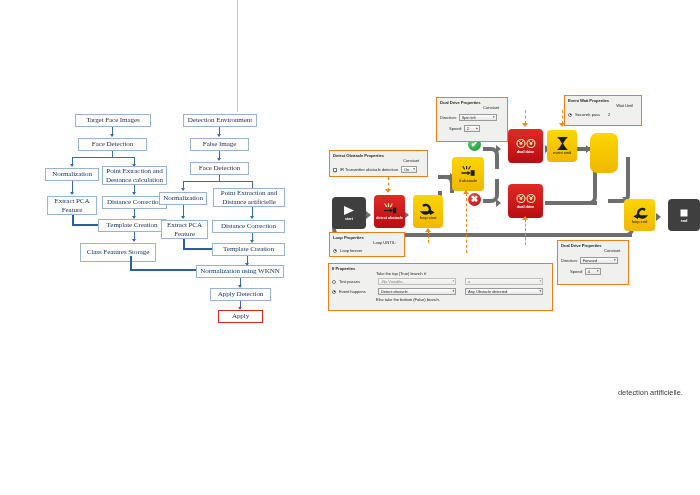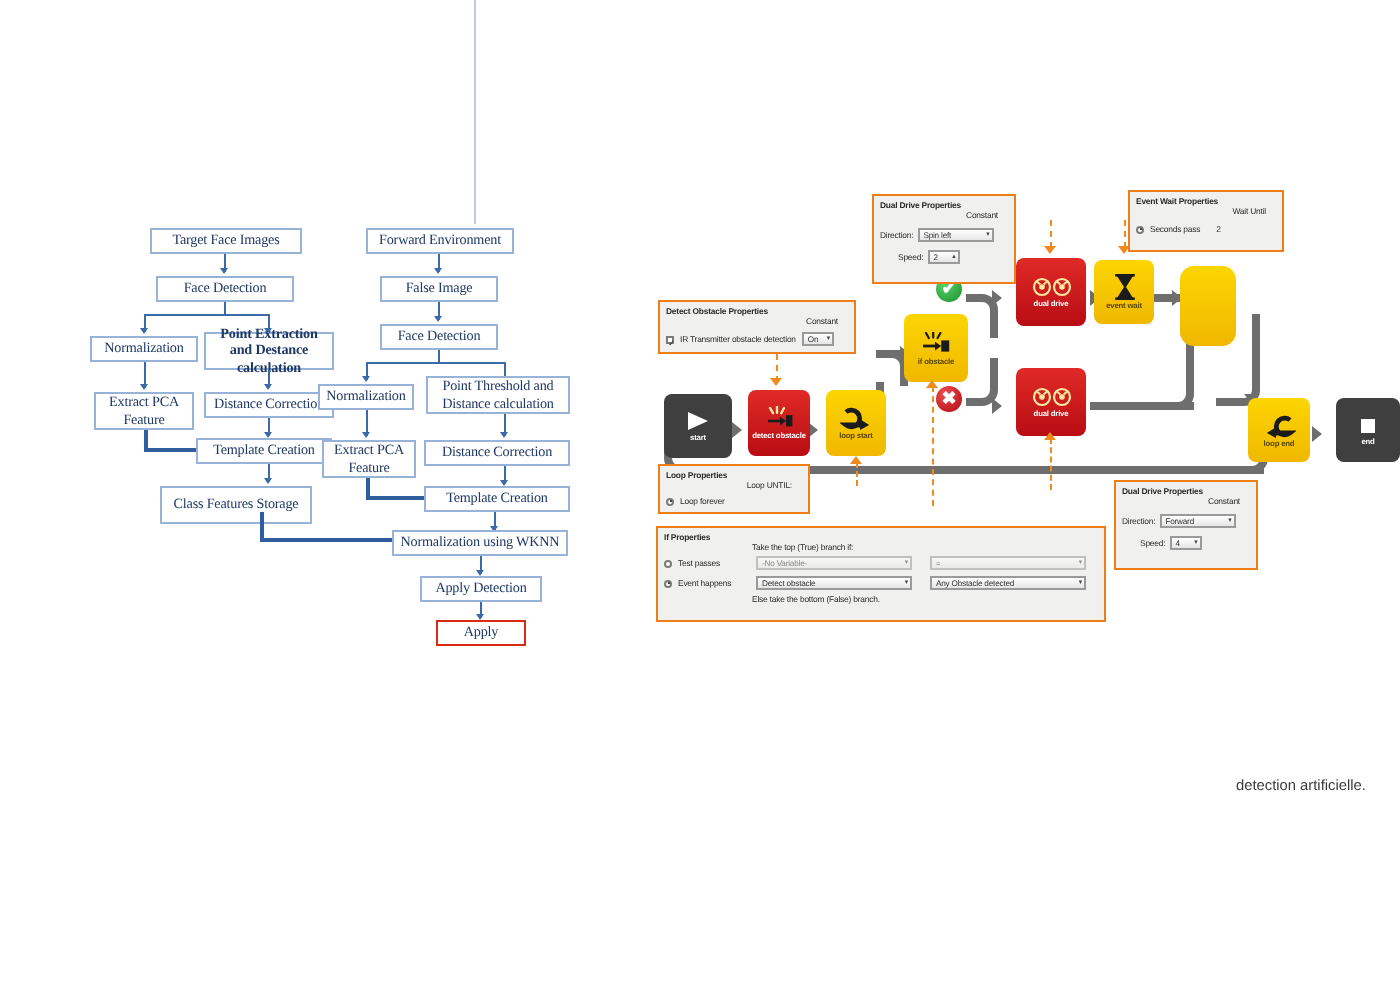--- a/index.html
+++ b/index.html
@@ -129,21 +129,21 @@
     <div class="fbox" style="left:60px;top:138px;width:69px;height:13px;">Face Detection</div>
 
     <div class="fline v" style="left:94px;top:151px;height:7px;"></div>
     <div class="fline h" style="left:54px;top:157px;width:63px;"></div>
     <div class="fline v" style="left:54px;top:157px;height:9px;"></div>
     <div class="fline v" style="left:116px;top:157px;height:9px;"></div>
     <div class="farrow" style="left:52px;top:164px;"></div>
     <div class="farrow" style="left:114px;top:164px;"></div>
 
     <div class="fbox" style="left:27px;top:168px;width:54px;height:13px;">Normalization</div>
-    <div class="fbox" style="left:84px;top:166px;width:65px;height:19px;font-weight:bold;">Point Extraction and Destance calculation</div>
+    <div class="fbox" style="left:84px;top:166px;width:65px;height:19px;">Point Extraction and Destance calculation</div>
 
     <div class="fline v" style="left:54px;top:181px;height:13px;"></div>
     <div class="farrow" style="left:52px;top:192px;"></div>
     <div class="fline v" style="left:116px;top:185px;height:9px;"></div>
     <div class="farrow" style="left:114px;top:192px;"></div>
 
     <div class="fbox" style="left:29px;top:196px;width:50px;height:19px;">Extract PCA Feature</div>
     <div class="fbox" style="left:84px;top:196px;width:65px;height:13px;">Distance Correction</div>
 
     <div class="fline v" style="left:116px;top:209px;height:9px;"></div>
@@ -155,39 +155,39 @@
     <div class="fbox" style="left:80px;top:219px;width:68px;height:13px;">Template Creation</div>
 
     <div class="fline v" style="left:116px;top:232px;height:9px;"></div>
     <div class="farrow" style="left:114px;top:239px;"></div>
 
     <div class="fbox" style="left:62px;top:243px;width:76px;height:19px;">Class Features Storage</div>
 
     <div class="fline v thick" style="left:112px;top:256px;height:15px;width:2.2px;"></div>
     <div class="fline h thick" style="left:112px;top:269px;width:68px;height:2.2px;"></div>
 
-    <div class="fbox" style="left:165px;top:114px;width:74px;height:13px;">Forward Environment</div>
+    <div class="fbox" style="left:165px;top:114px;width:74px;height:13px;">Detection Environment</div>
     <div class="fline v" style="left:201px;top:127px;height:9px;"></div>
     <div class="farrow" style="left:199px;top:134px;"></div>
 
     <div class="fbox" style="left:172px;top:138px;width:59px;height:13px;">False Image</div>
     <div class="fline v" style="left:201px;top:151px;height:9px;"></div>
     <div class="farrow" style="left:199px;top:158px;"></div>
 
     <div class="fbox" style="left:172px;top:162px;width:59px;height:13px;">Face Detection</div>
 
     <div class="fline v" style="left:201px;top:175px;height:7px;"></div>
     <div class="fline h" style="left:165px;top:181px;width:69px;"></div>
     <div class="fline v" style="left:165px;top:181px;height:9px;"></div>
     <div class="fline v" style="left:234px;top:181px;height:9px;"></div>
     <div class="farrow" style="left:163px;top:188px;"></div>
     <div class="farrow" style="left:232px;top:188px;"></div>
 
     <div class="fbox" style="left:141px;top:192px;width:48px;height:13px;">Normalization</div>
-    <div class="fbox" style="left:195px;top:188px;width:72px;height:19px;">Point Threshold and Distance calculation</div>
+    <div class="fbox" style="left:195px;top:188px;width:72px;height:19px;">Point Extraction and Distance artificielle</div>
 
     <div class="fline v" style="left:165px;top:205px;height:13px;"></div>
     <div class="farrow" style="left:163px;top:216px;"></div>
     <div class="fline v" style="left:234px;top:207px;height:11px;"></div>
     <div class="farrow" style="left:232px;top:216px;"></div>
 
     <div class="fbox" style="left:143px;top:220px;width:47px;height:19px;">Extract PCA Feature</div>
     <div class="fbox" style="left:194px;top:220px;width:73px;height:13px;">Distance Correction</div>
 
     <div class="fline v" style="left:234px;top:233px;height:9px;"></div>

